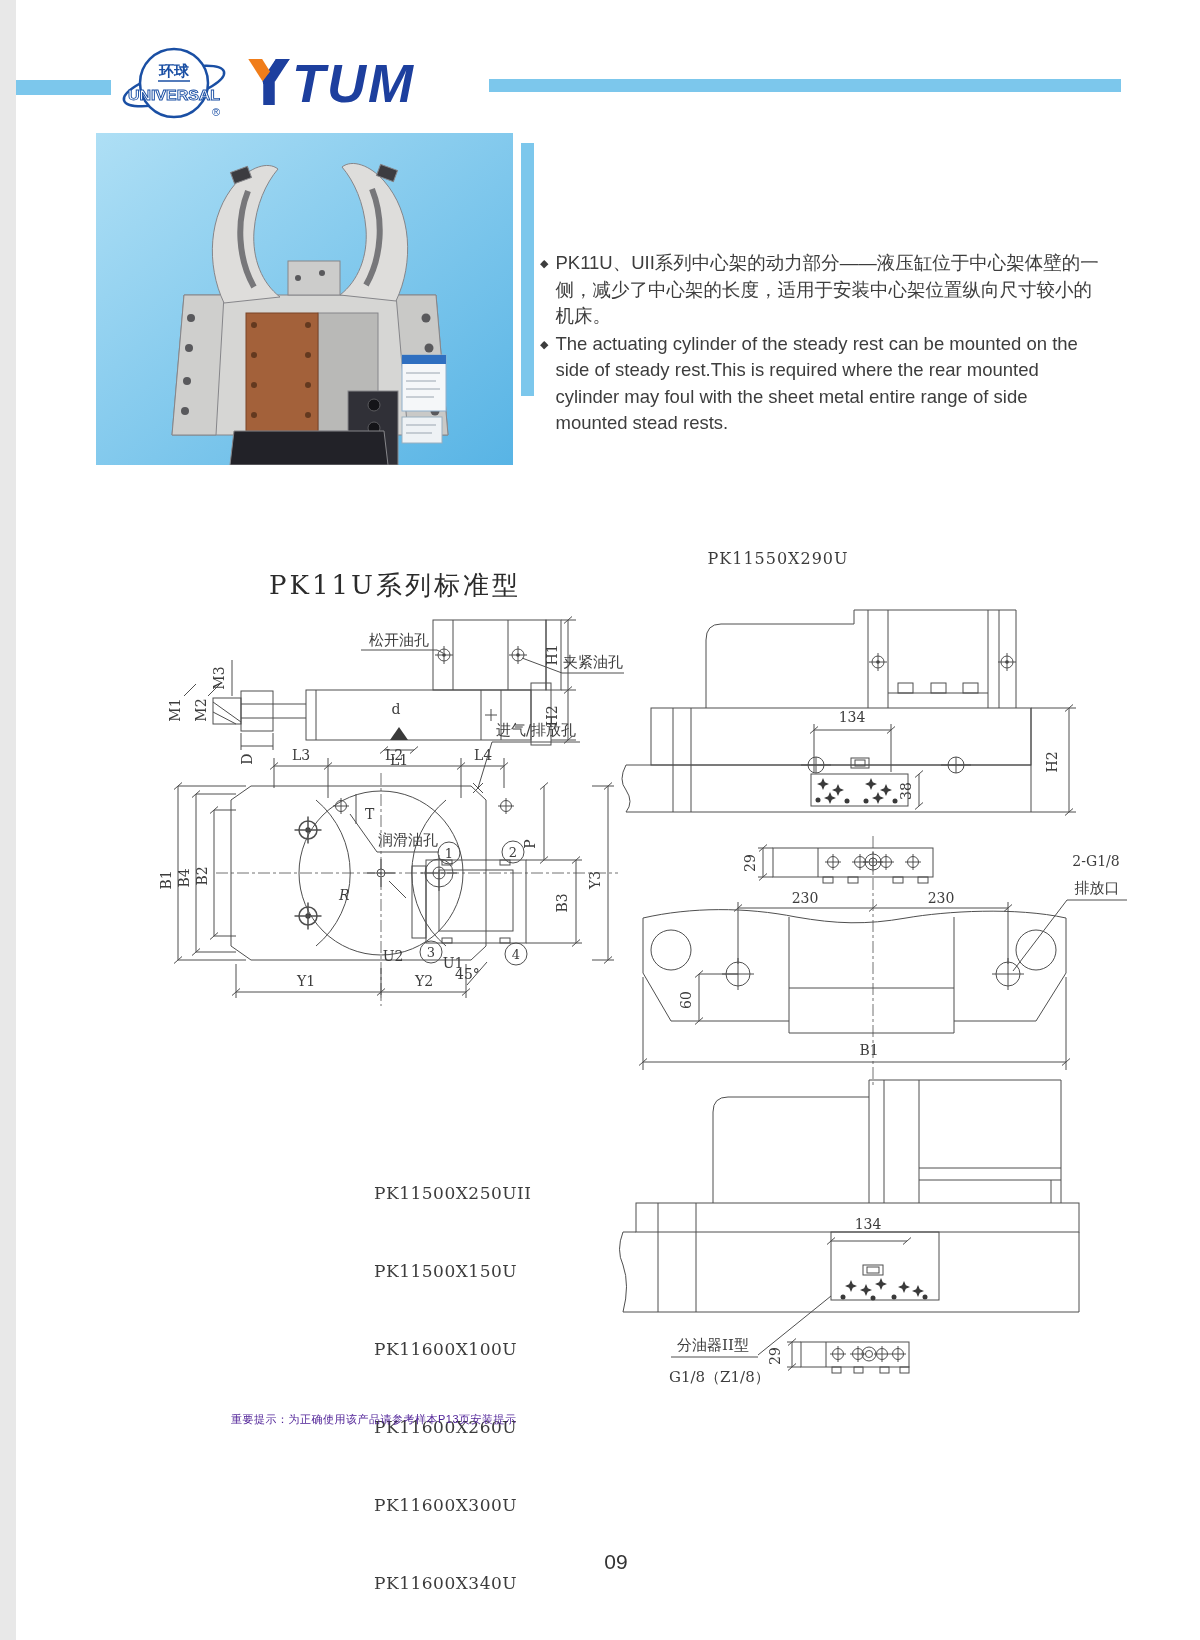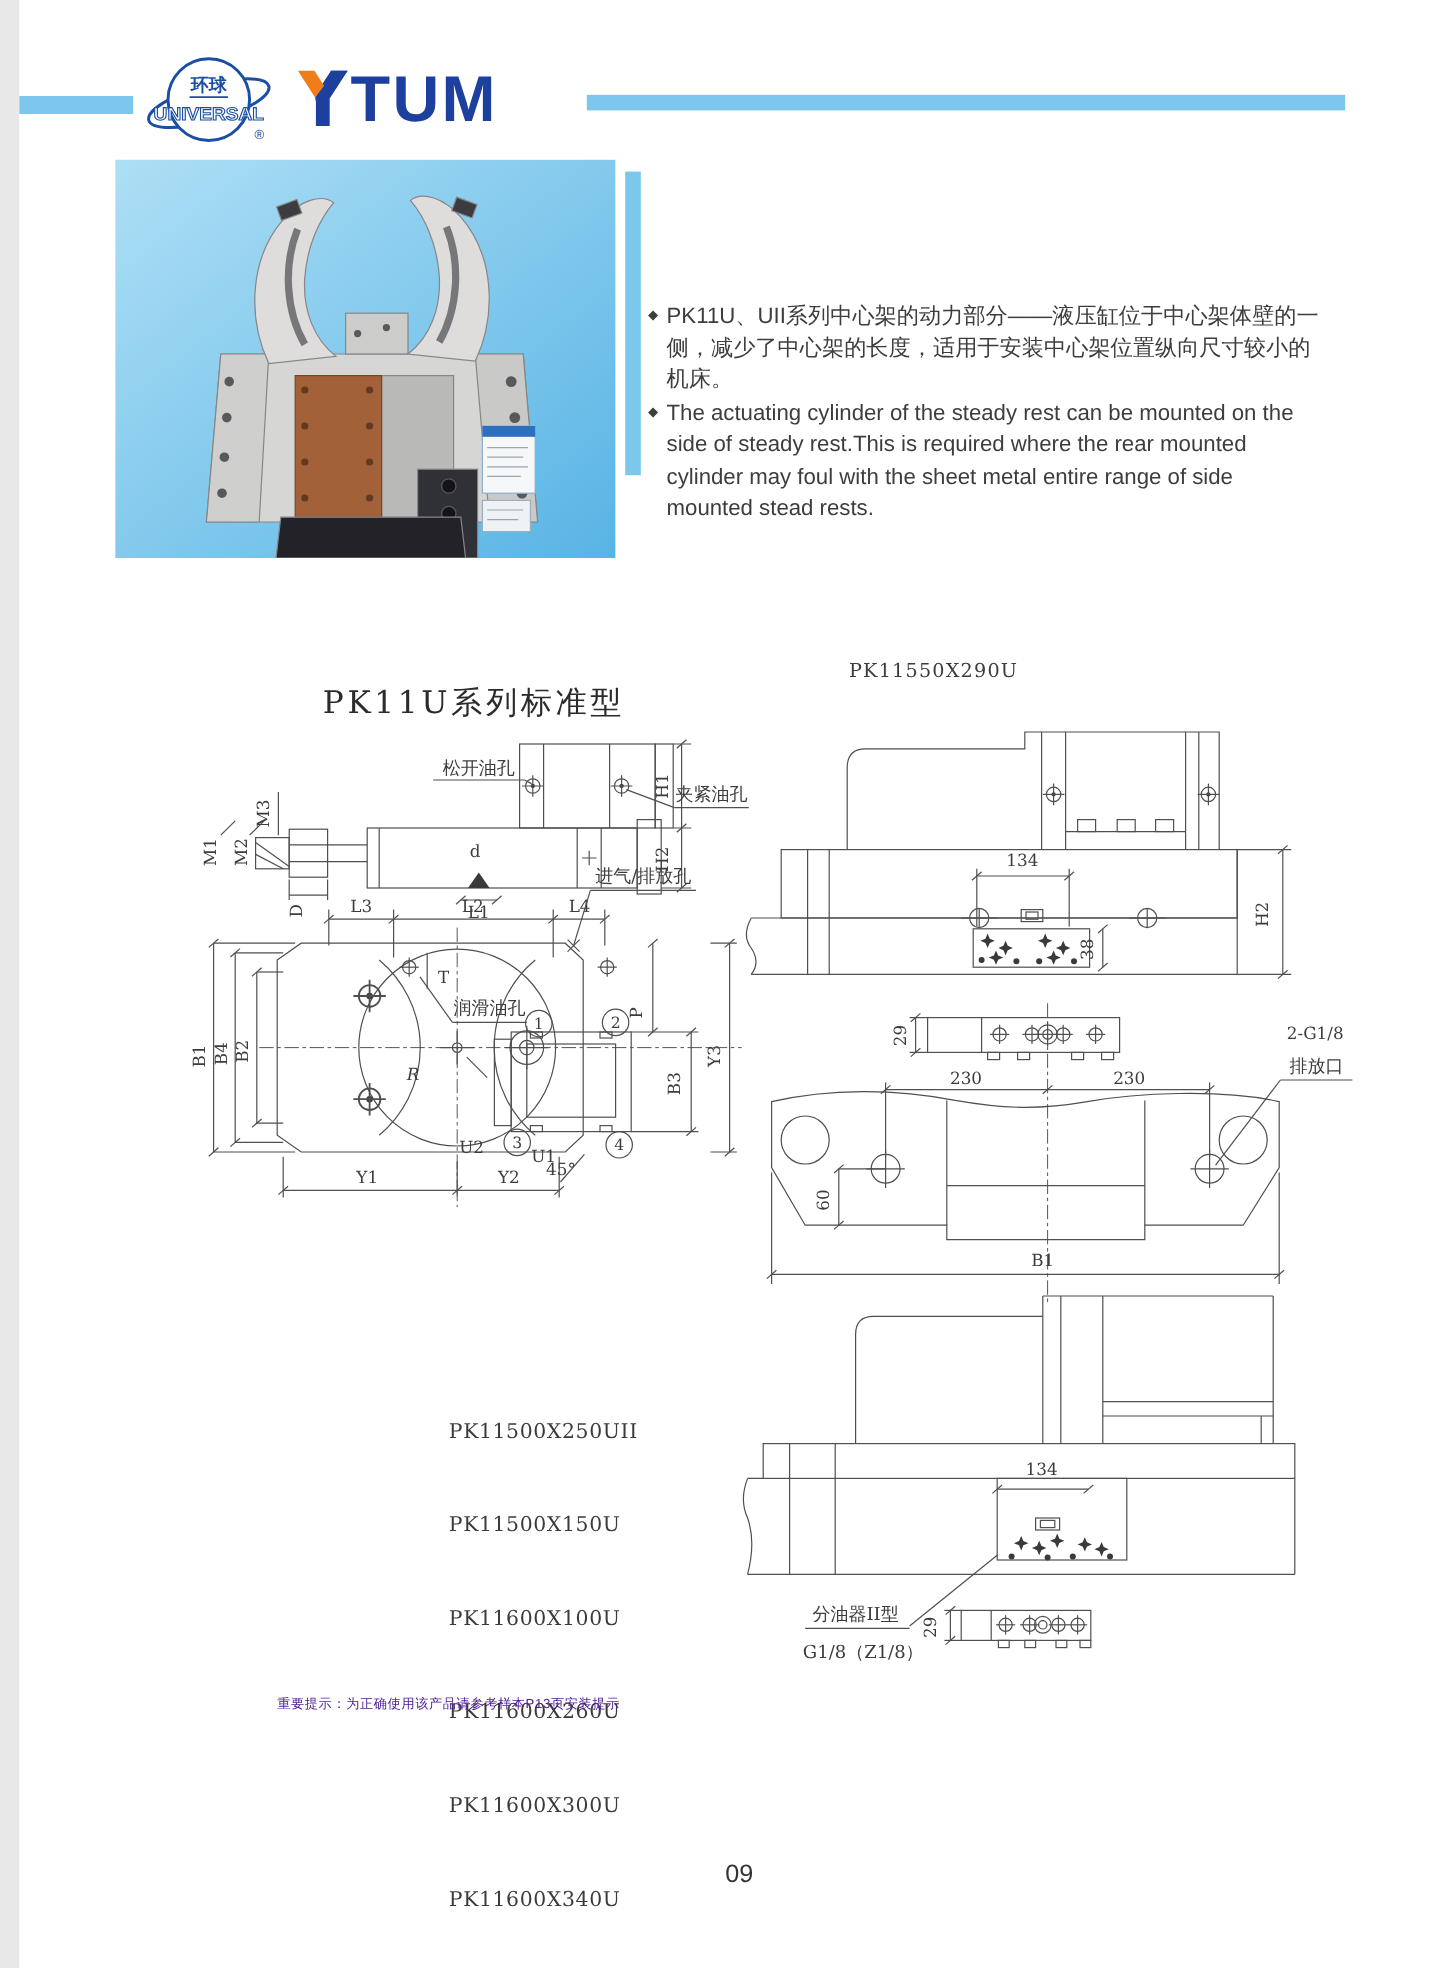--- a/index.html
+++ b/index.html
@@ -38,21 +38,21 @@
 
   <svg class="abs" style="left:95px;top:38px;" width="135" height="95" viewBox="0 0 135 95">
     <ellipse cx="63" cy="48" rx="52" ry="15" transform="rotate(-16 63 48)" fill="none" stroke="#1a4fa4" stroke-width="2.5"></ellipse>
     <circle cx="63" cy="45" r="34" fill="#ffffff" stroke="#1a4fa4" stroke-width="2.5"></circle>
     <text x="63" y="38" text-anchor="middle" font-size="15" font-weight="bold" fill="#1a4fa4">环球</text>
     <line x1="47" y1="43" x2="79" y2="43" stroke="#1a4fa4" stroke-width="1.5"></line>
     <text x="63" y="62" text-anchor="middle" font-size="15" font-weight="bold" fill="#ffffff" stroke="#1a4fa4" stroke-width="0.9" textLength="92" lengthAdjust="spacingAndGlyphs">UNIVERSAL</text>
     <text x="101" y="78" font-size="11" fill="#1a4fa4">®</text>
   </svg>
 
-  <div class="abs" style="left:230px;top:56px;">
+  <div class="abs" style="left:230px;top:56px;font-style:italic;">
     <svg width="46" height="52" viewBox="0 0 40 44" style="vertical-align:top">
       <polygon points="38,2 26,2 20,11 15,20 15,42 25,42 25,20" fill="#1d3f9e"></polygon>
       <polygon points="26,2 38,2 25,22 20,13" fill="#1d3f9e"></polygon>
       <polygon points="2,2 14,2 21,13 14.5,21.5" fill="#f07d1a"></polygon>
       <polygon points="14.5,21.5 21,13 25,20 15,24" fill="#1d3f9e"></polygon>
     </svg><span class="brand">TUM</span>
   </div>
 
   <div class="abs bar" style="left:473px;top:79px;width:632px;height:13px;"></div>
 

